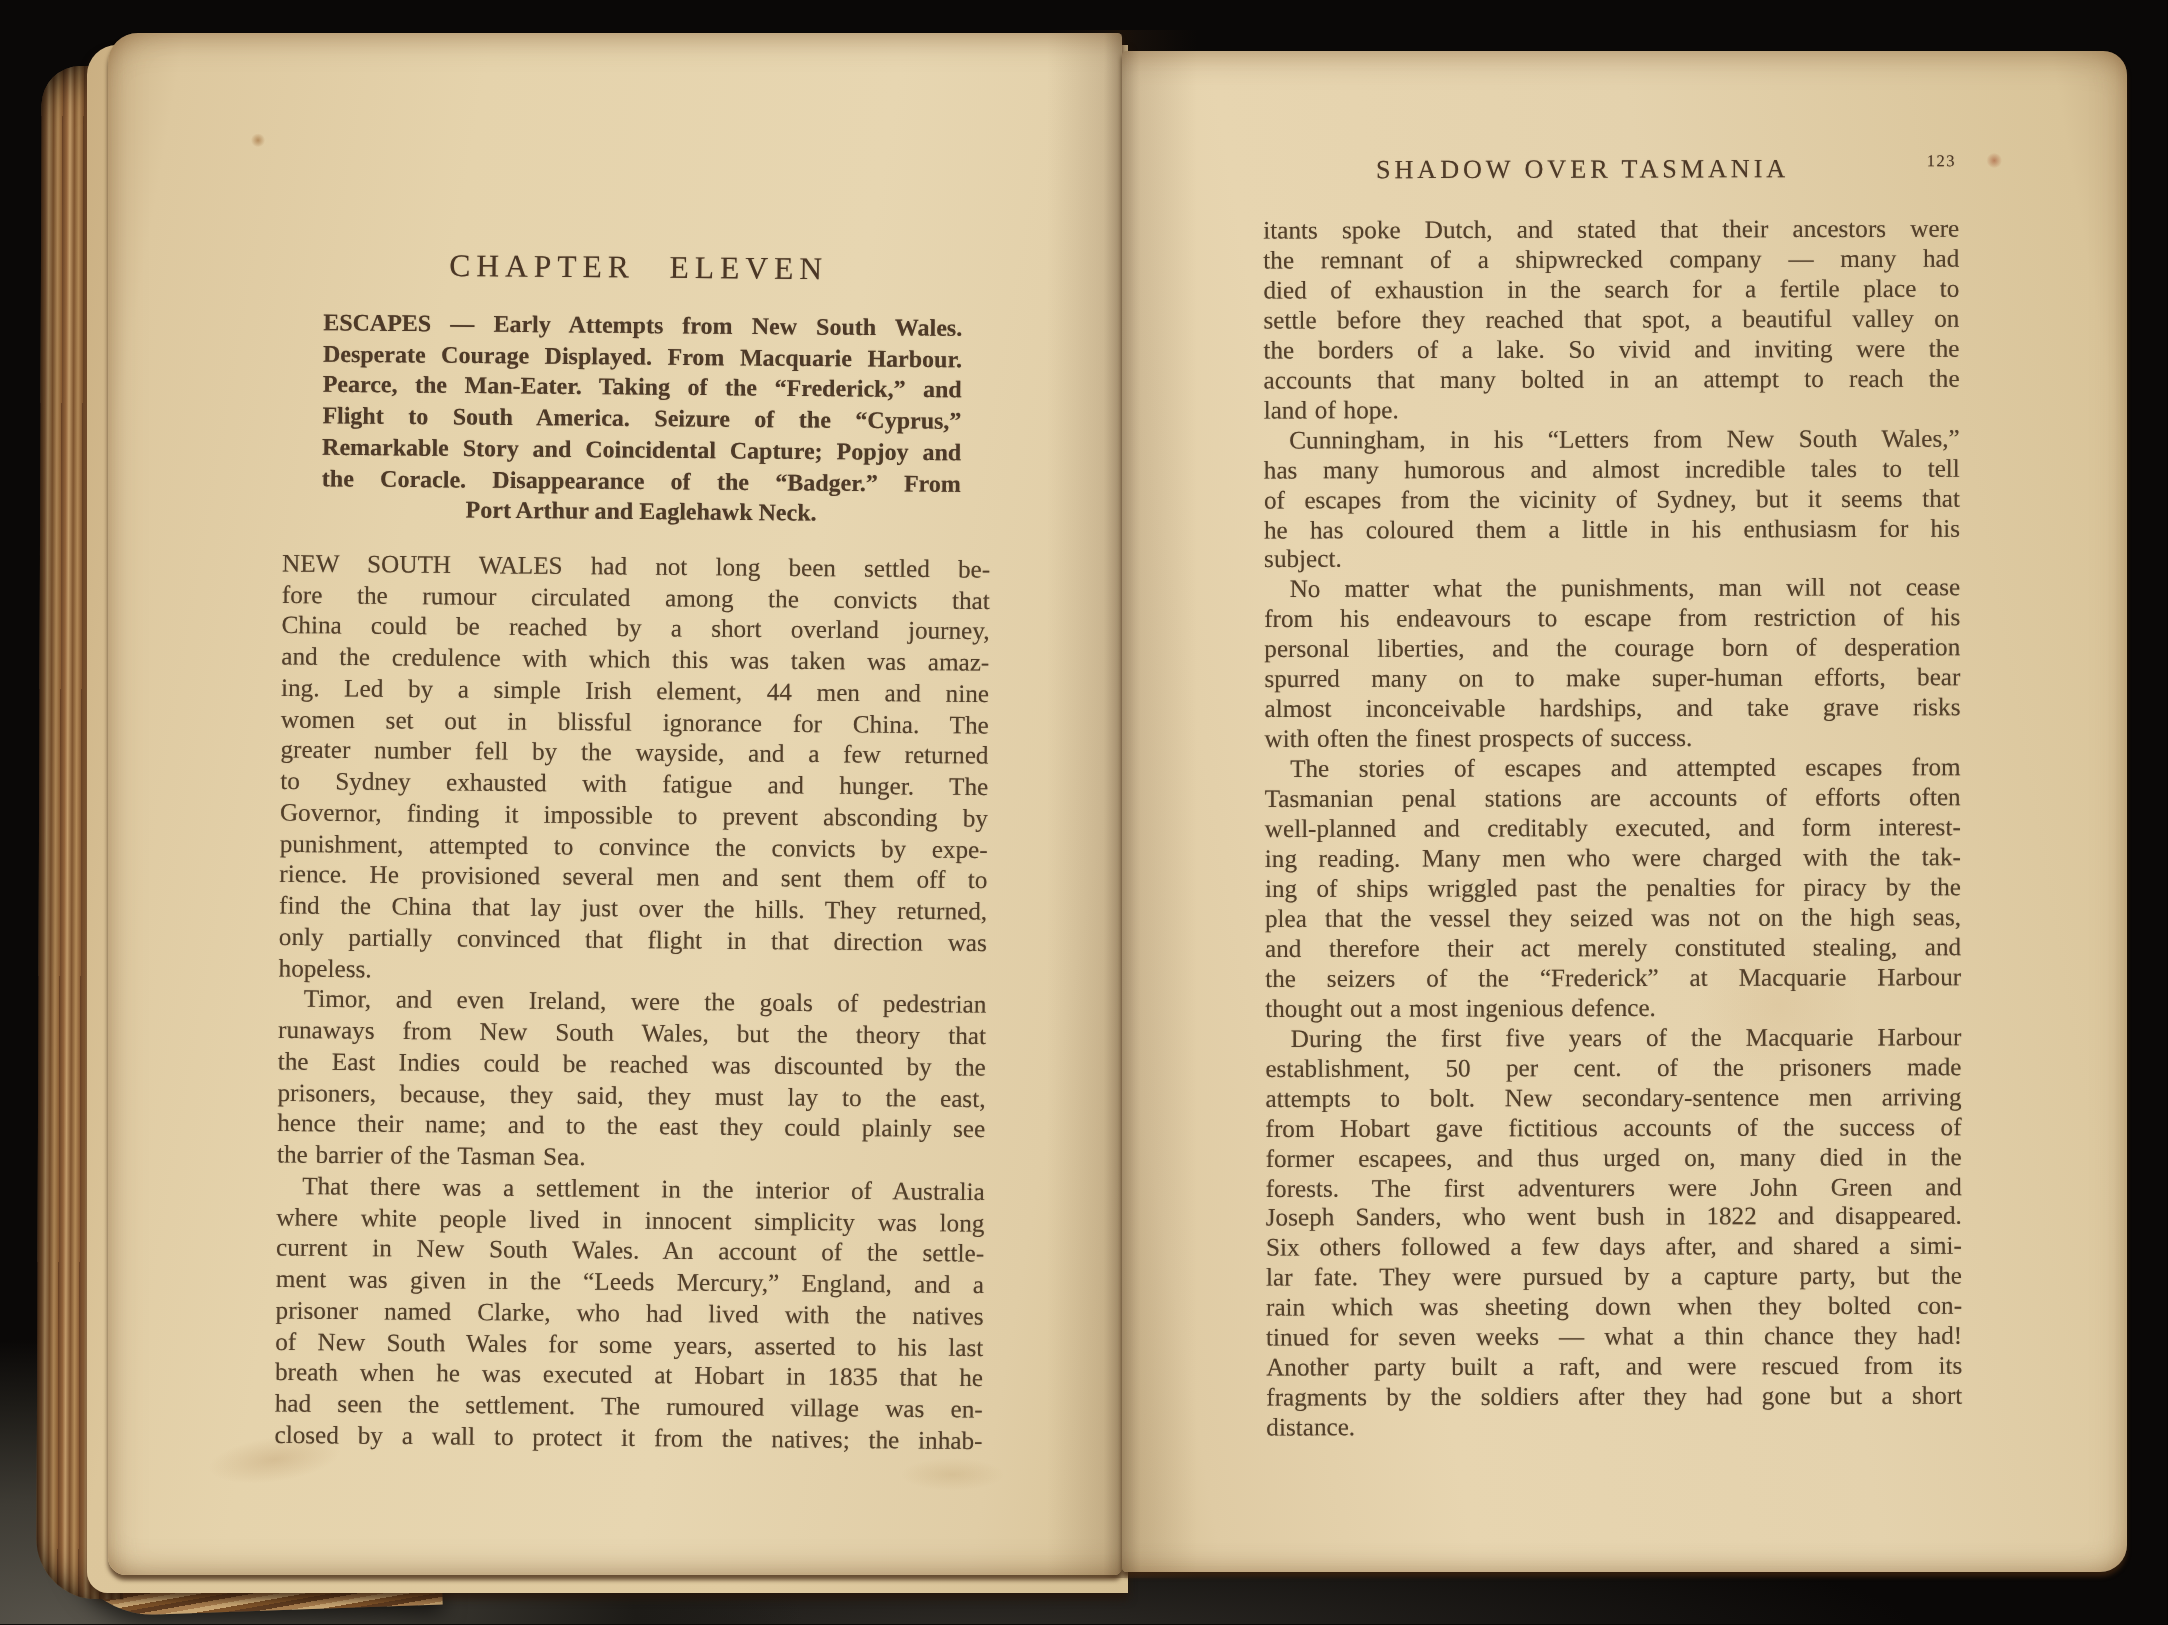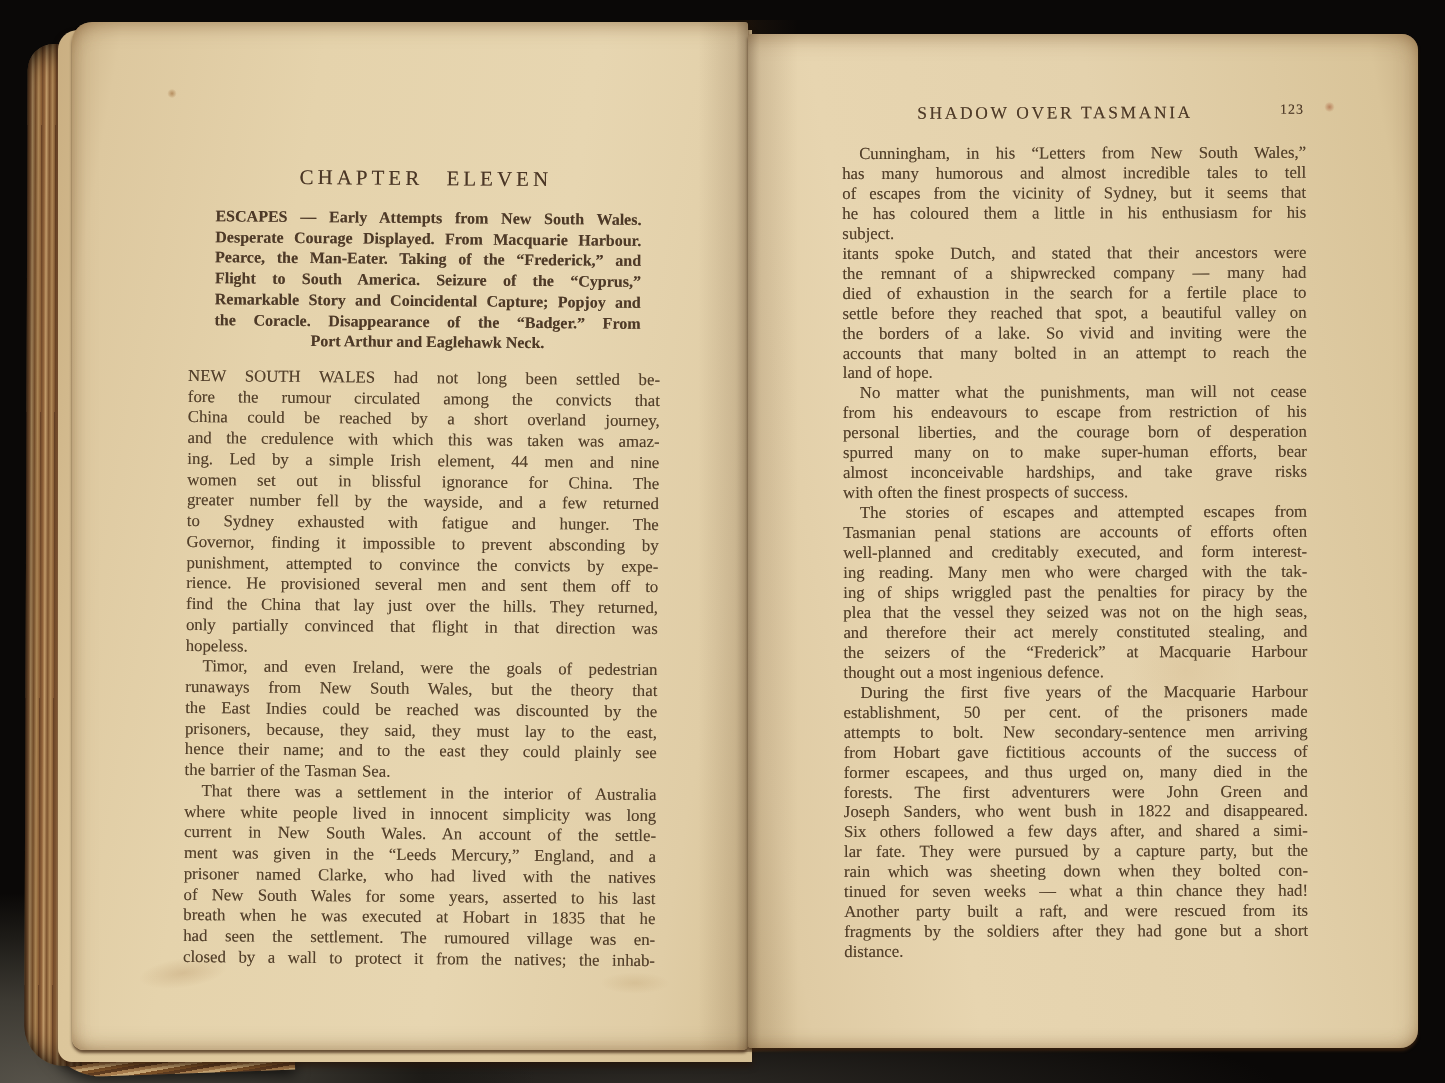--- a/index.html
+++ b/index.html
@@ -90,21 +90,21 @@
   .tline{text-align:justify;text-align-last:justify;}
   .para .tline:last-child{text-align-last:left;}
   .para.continues .tline:last-child{text-align-last:justify;}
   .synopsis-block .tline:last-child{text-align-last:center;}
   .para.indent .tline:first-child{text-indent:17px;}
   .running-head-row{position:relative;height:24px;}
   .running-head{
     position:absolute;left:0;right:38px;text-align:center;
     font-size:17.5px;letter-spacing:2.6px;color:#4e3a28;
   }
-  .page-number{position:absolute;right:2px;top:0;font-size:14px;letter-spacing:1px;color:#4e3a28;}
+  .page-number{position:absolute;right:2px;top:0;font-size:11px;letter-spacing:1px;color:#4e3a28;}
 </style>
 </head>
 <body>
 
 <div class="scene">
   <div class="table-surface"></div>
   <div class="edge-corner"></div>
   <div class="edge-stack"></div>
   <div class="sheet-behind"></div>
   <div class="page page-left"></div>
@@ -166,35 +166,35 @@
         </div>
     </div>
   </div>
 
   <div class="right-text">
     <div class="running-head-row">
       <span class="running-head">SHADOW OVER TASMANIA</span>
       <span class="page-number">123</span>
     </div>
     <div class="body-block">
-      <div class="para indent">
-          <div class="tline">Cunningham, in his “Letters from New South Wales,”</div>
-          <div class="tline">has many humorous and almost incredible tales to tell</div>
-          <div class="tline">of escapes from the vicinity of Sydney, but it seems that</div>
-          <div class="tline">he has coloured them a little in his enthusiasm for his</div>
-          <div class="tline">subject.</div>
-        </div>
       <div class="para">
           <div class="tline">itants spoke Dutch, and stated that their ancestors were</div>
           <div class="tline">the remnant of a shipwrecked company — many had</div>
           <div class="tline">died of exhaustion in the search for a fertile place to</div>
           <div class="tline">settle before they reached that spot, a beautiful valley on</div>
           <div class="tline">the borders of a lake.  So vivid and inviting were the</div>
           <div class="tline">accounts that many bolted in an attempt to reach the</div>
           <div class="tline">land of hope.</div>
+        </div>
+      <div class="para indent">
+          <div class="tline">Cunningham, in his “Letters from New South Wales,”</div>
+          <div class="tline">has many humorous and almost incredible tales to tell</div>
+          <div class="tline">of escapes from the vicinity of Sydney, but it seems that</div>
+          <div class="tline">he has coloured them a little in his enthusiasm for his</div>
+          <div class="tline">subject.</div>
         </div>
       <div class="para indent">
           <div class="tline">No matter what the punishments, man will not cease</div>
           <div class="tline">from his endeavours to escape from restriction of his</div>
           <div class="tline">personal liberties, and the courage born of desperation</div>
           <div class="tline">spurred many on to make super-human efforts, bear</div>
           <div class="tline">almost inconceivable hardships, and take grave risks</div>
           <div class="tline">with often the finest prospects of success.</div>
         </div>
       <div class="para indent">

